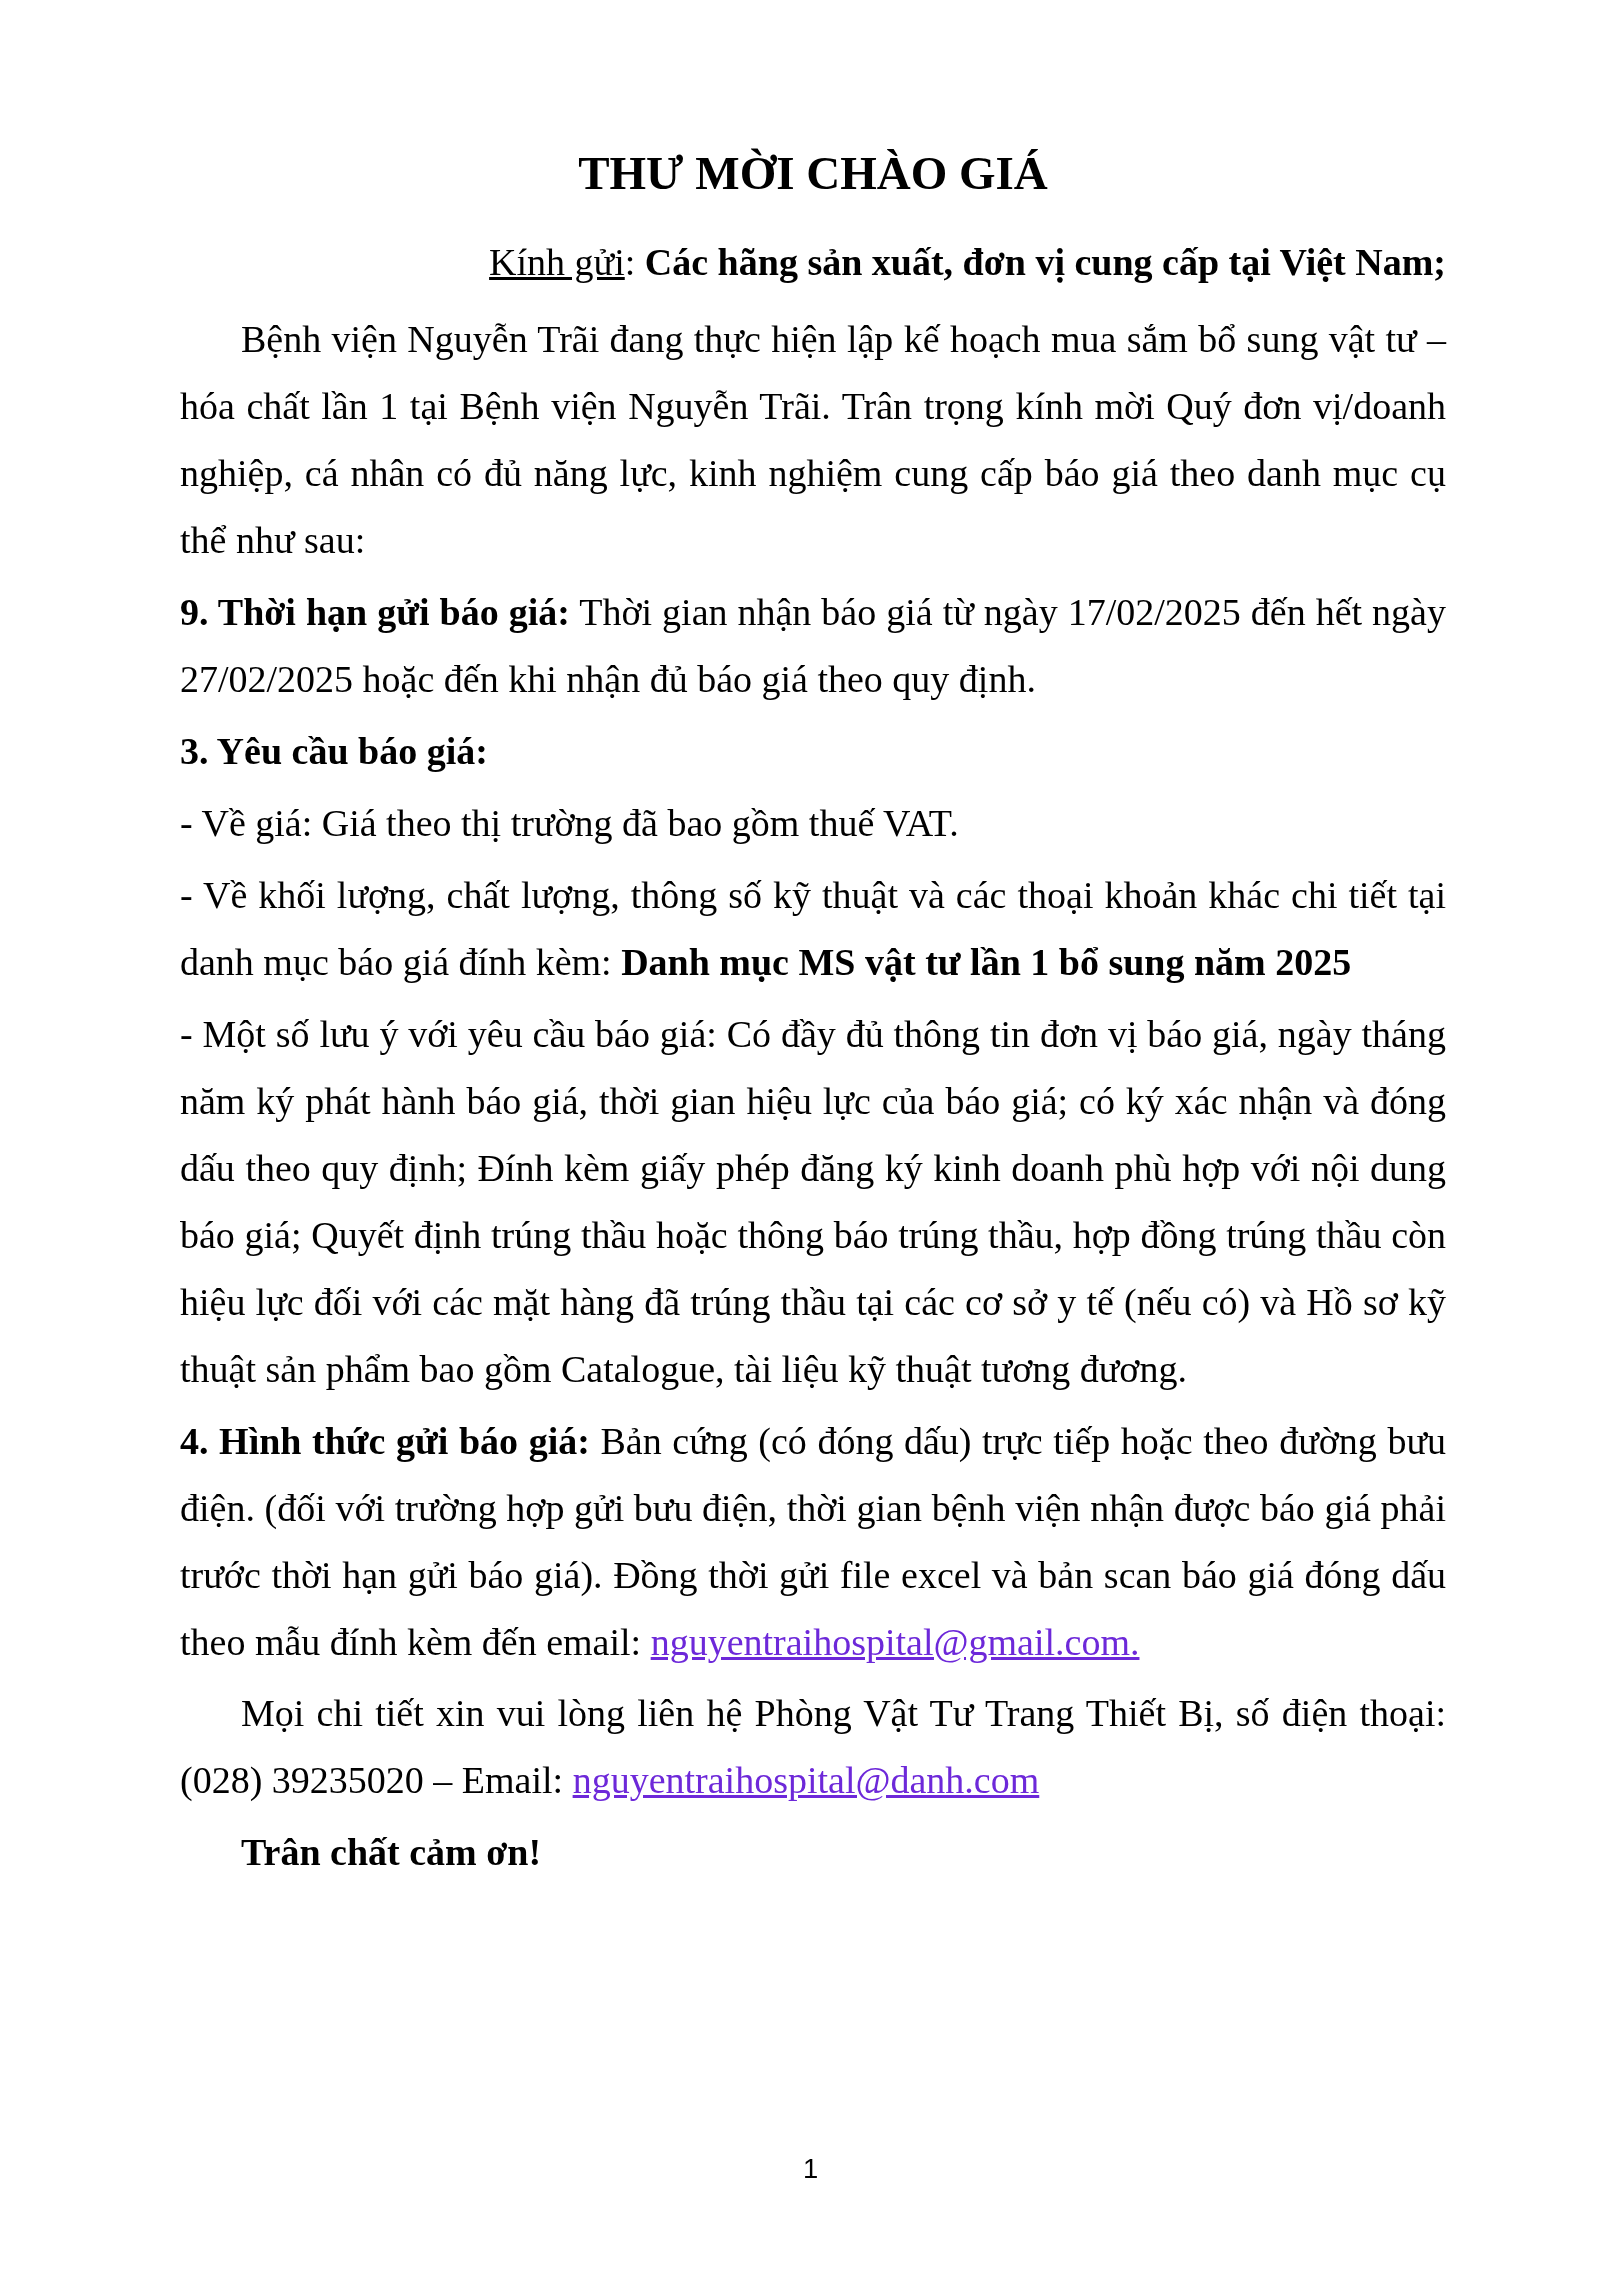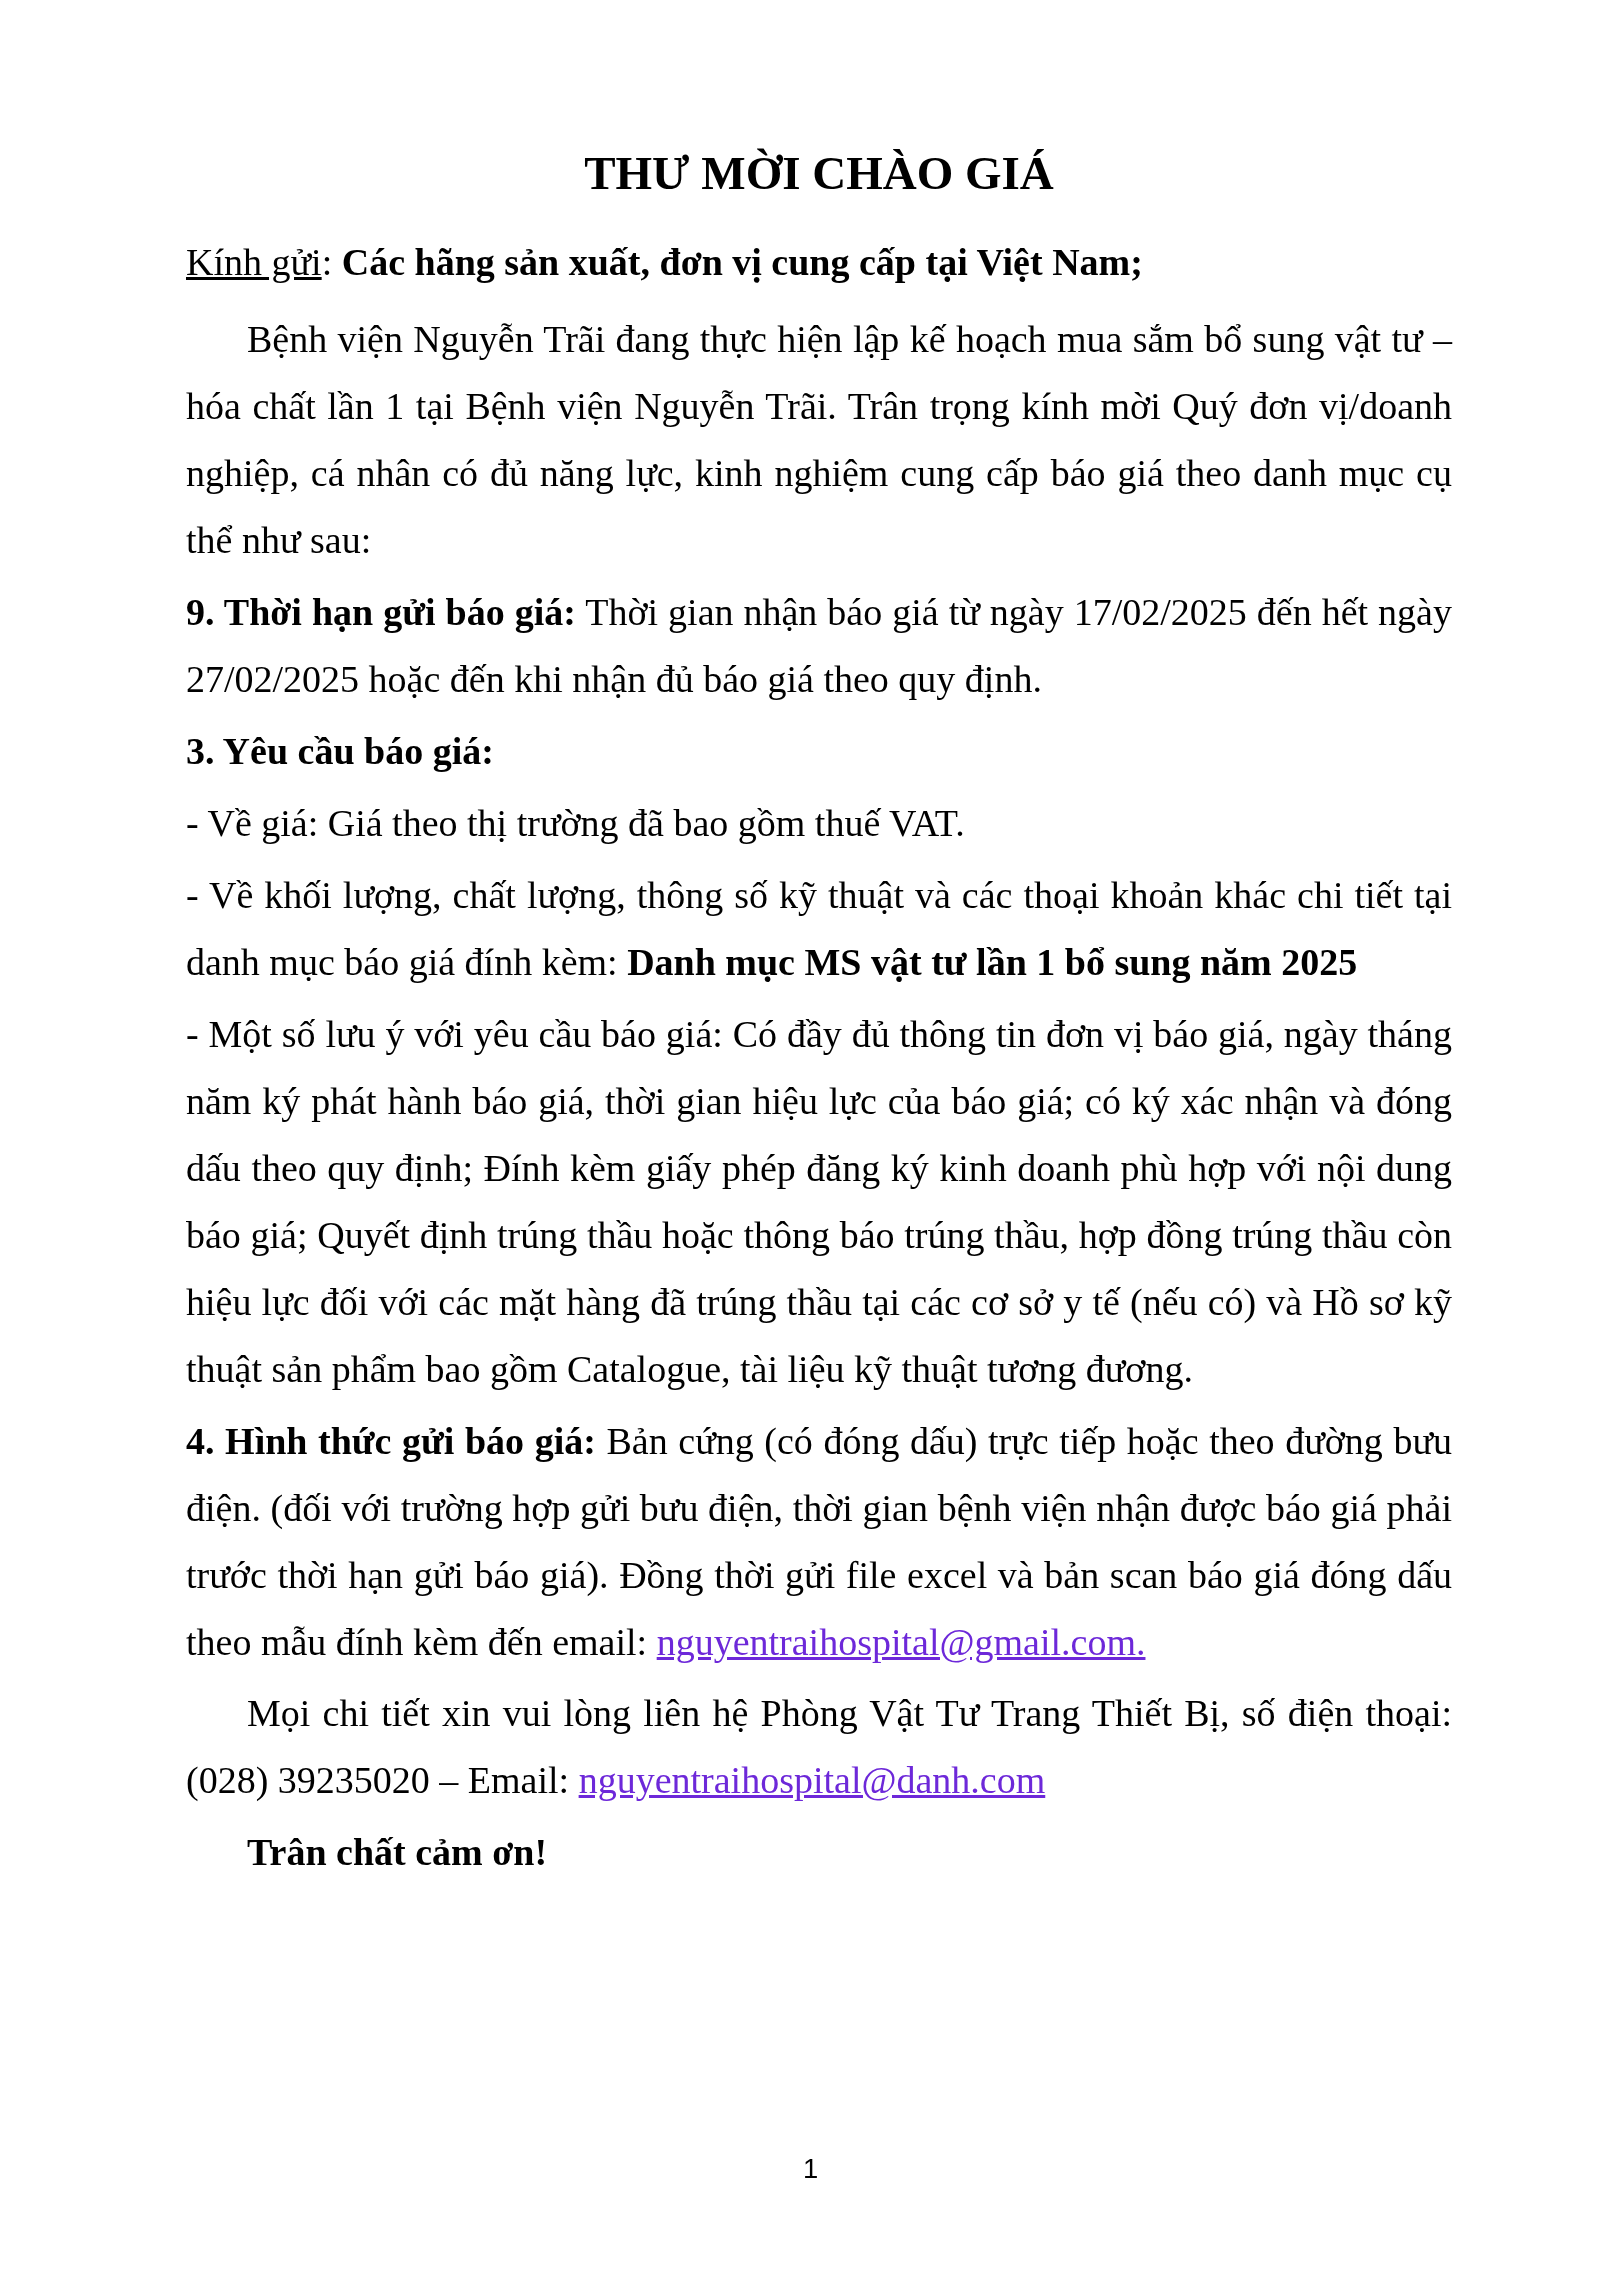--- a/index.html
+++ b/index.html
@@ -6,39 +6,39 @@
   body {
     width: 1621px;
     height: 2293px;
     background: #ffffff;
     color: #000000;
     position: relative;
     font-family: "Liberation Serif", "DejaVu Serif", serif;
   }
   .page {
     position: absolute;
-    left: 186px;
+    left: 180px;
     top: 145px;
     width: 1266px;
   }
   .title {
     font-size: 47px;
     line-height: 57px;
     font-weight: bold;
     text-align: center;
     margin: 0 0 27.4px 0;
   }
   p {
     font-size: 38px;
     line-height: 67px;
     text-align: justify;
     margin: 0 0 4.9px 0;
   }
   .salutation {
-    text-align: left;
+    text-align: right;
     margin-bottom: 9.8px;
   }
   .indent { text-indent: 61px; }
   .u { text-decoration: underline; }
   b { font-weight: bold; }
   a.email {
     color: #6d28d9;
     text-decoration: underline;
     cursor: pointer;
   }

